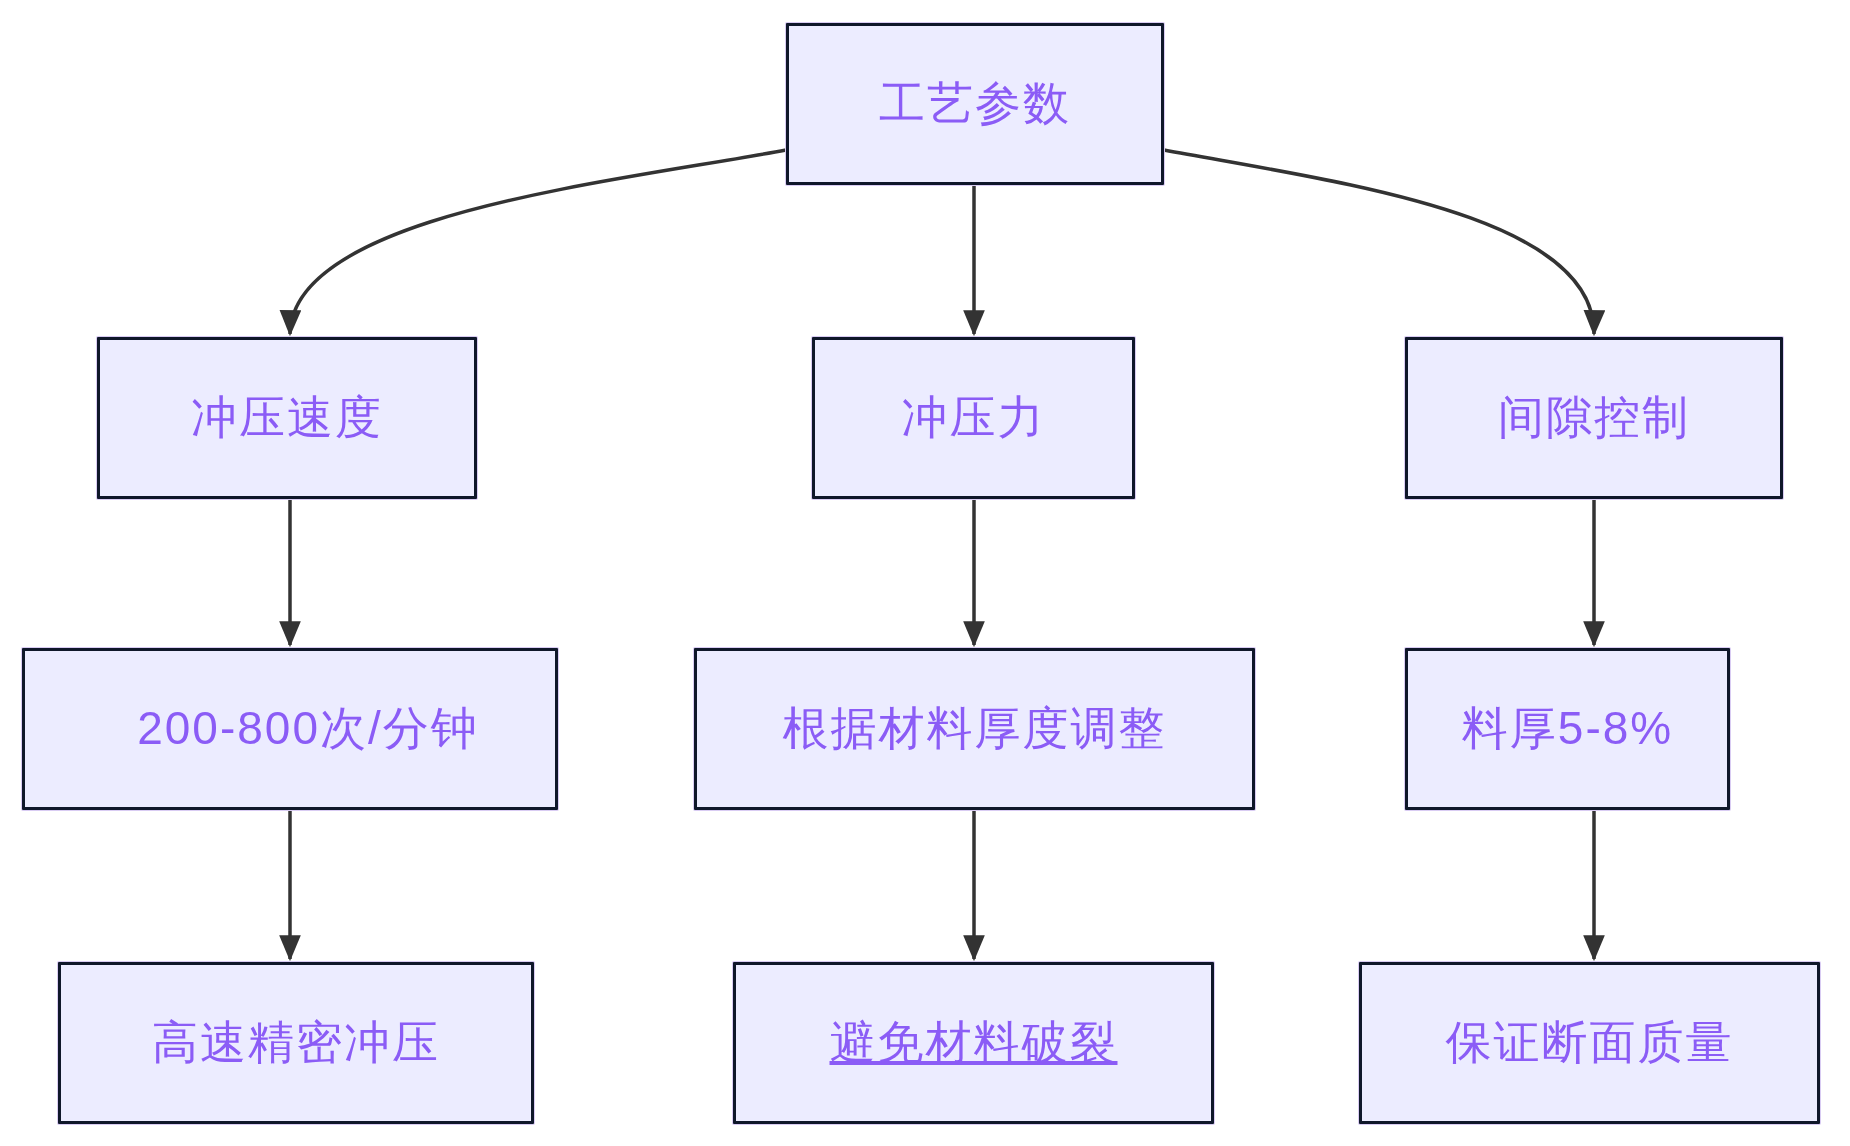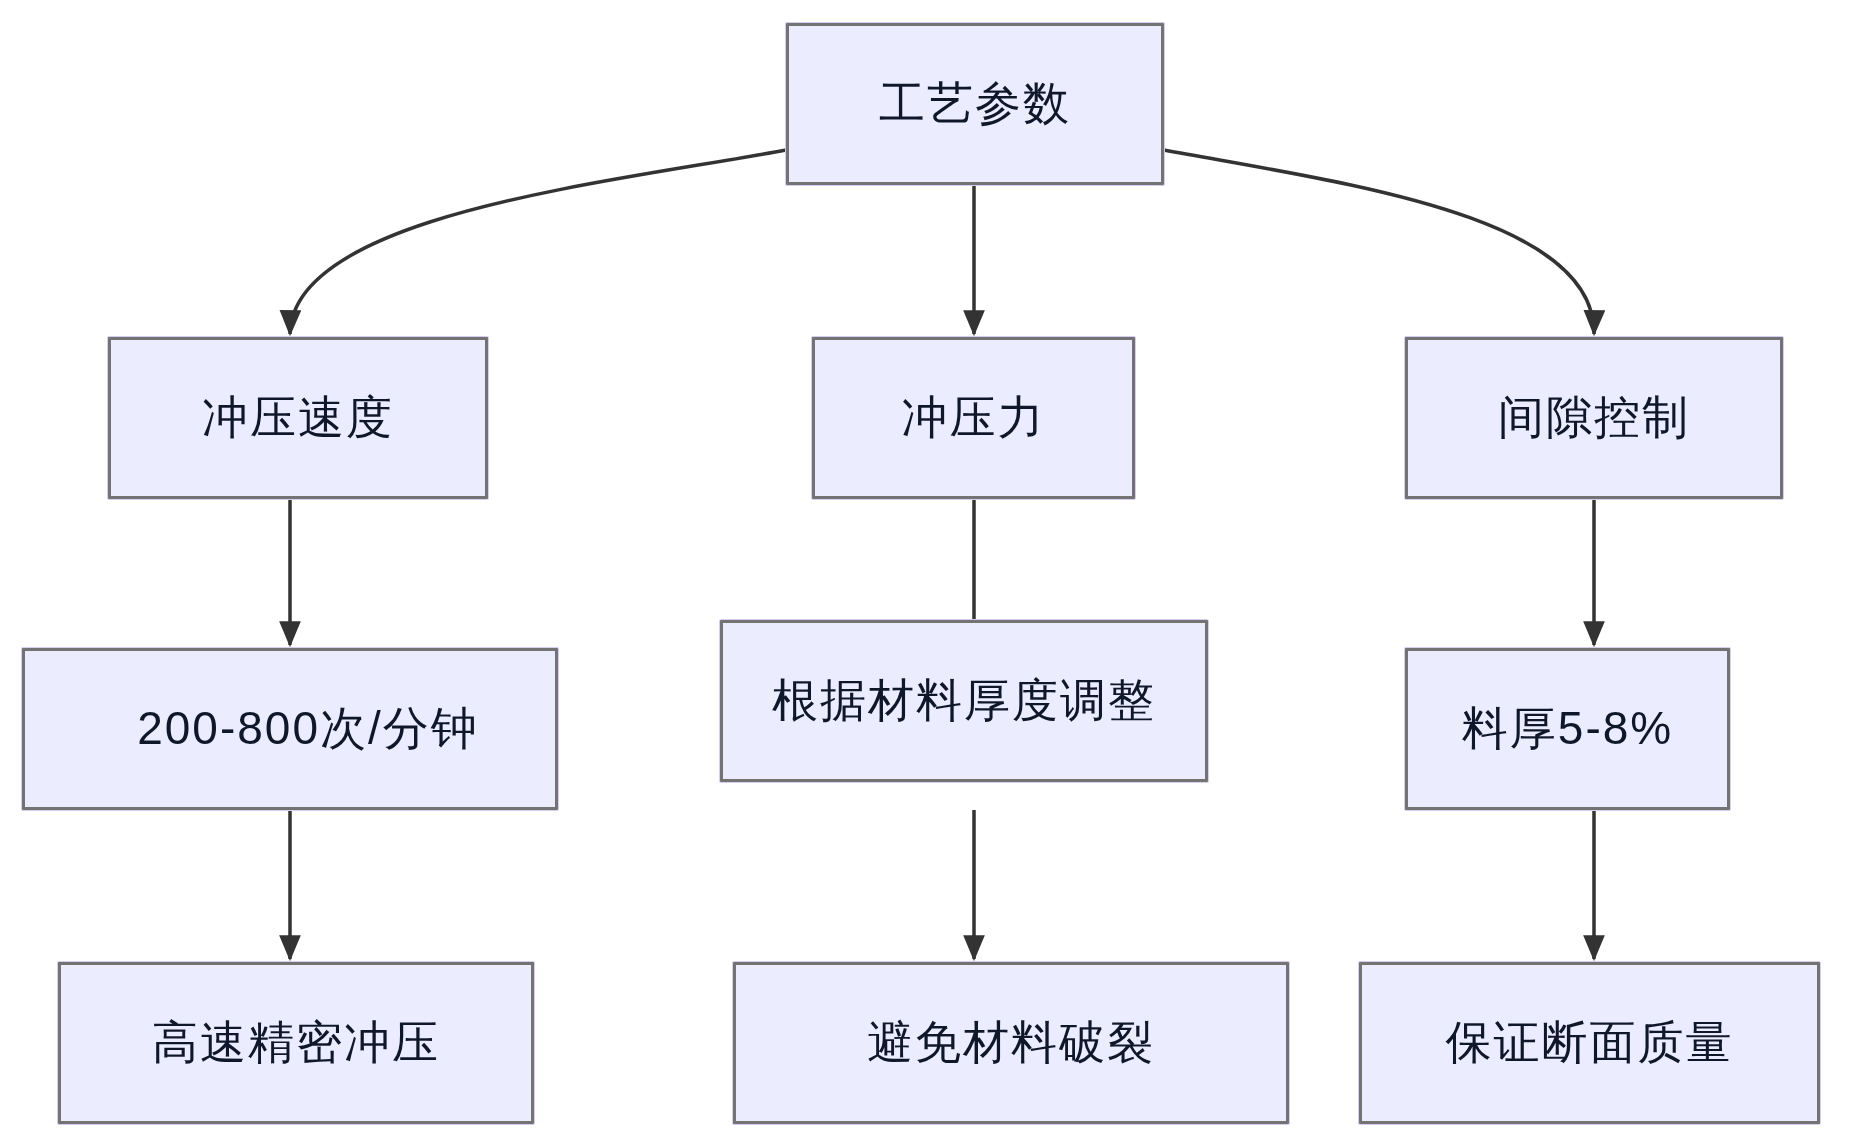--- a/index.html
+++ b/index.html
@@ -20,44 +20,44 @@
     left: 0;
     top: 0;
     width: 1850px;
     height: 1146px;
   }
   .node {
     position: absolute;
     box-sizing: border-box;
     height: 162px;
     background: #ECECFF;
-    border: 3px solid #737373;
+    border: 3px solid #0f172a;
     display: flex;
     align-items: center;
     justify-content: center;
-    color: #0f172a;
+    color: #8b5cf6;
     font-size: 46px;
     letter-spacing: 2px;
     white-space: nowrap;
     border-radius: 1px;
     box-shadow: 0 0 0 1px #d9ccf3;
   }
   
   .n-root        { left: 786px;  top: 23px;  width: 378px; }
   
-  .n-speed       { left: 108px;  top: 337px; width: 380px; }
+  .n-speed       { left: 97px;  top: 337px; width: 380px; }
   .n-force       { left: 812px;  top: 337px; width: 323px; }
   .n-clearance   { left: 1405px; top: 337px; width: 378px; }
   
   .n-speed-d     { left: 22px;   top: 648px; width: 536px; padding-left: 36px; }
-  .n-force-d     { left: 694px;  top: 620px; width: 488px; margin-left: 26px; }
+  .n-force-d     { left: 694px;  top: 648px; width: 561px; }
   .n-clearance-d { left: 1405px; top: 648px; width: 325px; }
   
   .n-speed-o     { left: 50px;   top: 962px; width: 476px; margin-left: 8px; }
-  .n-force-o     { left: 733px;  top: 962px; width: 556px; }
+  .n-force-o     { left: 733px;  top: 962px; width: 481px; text-decoration: underline; }
   .n-clearance-o { left: 1359px; top: 962px; width: 461px; }
 
   .edge {
     stroke: #333333;
     stroke-width: 3.5;
     fill: none;
   }
 </style>
 </head>
 <body>

